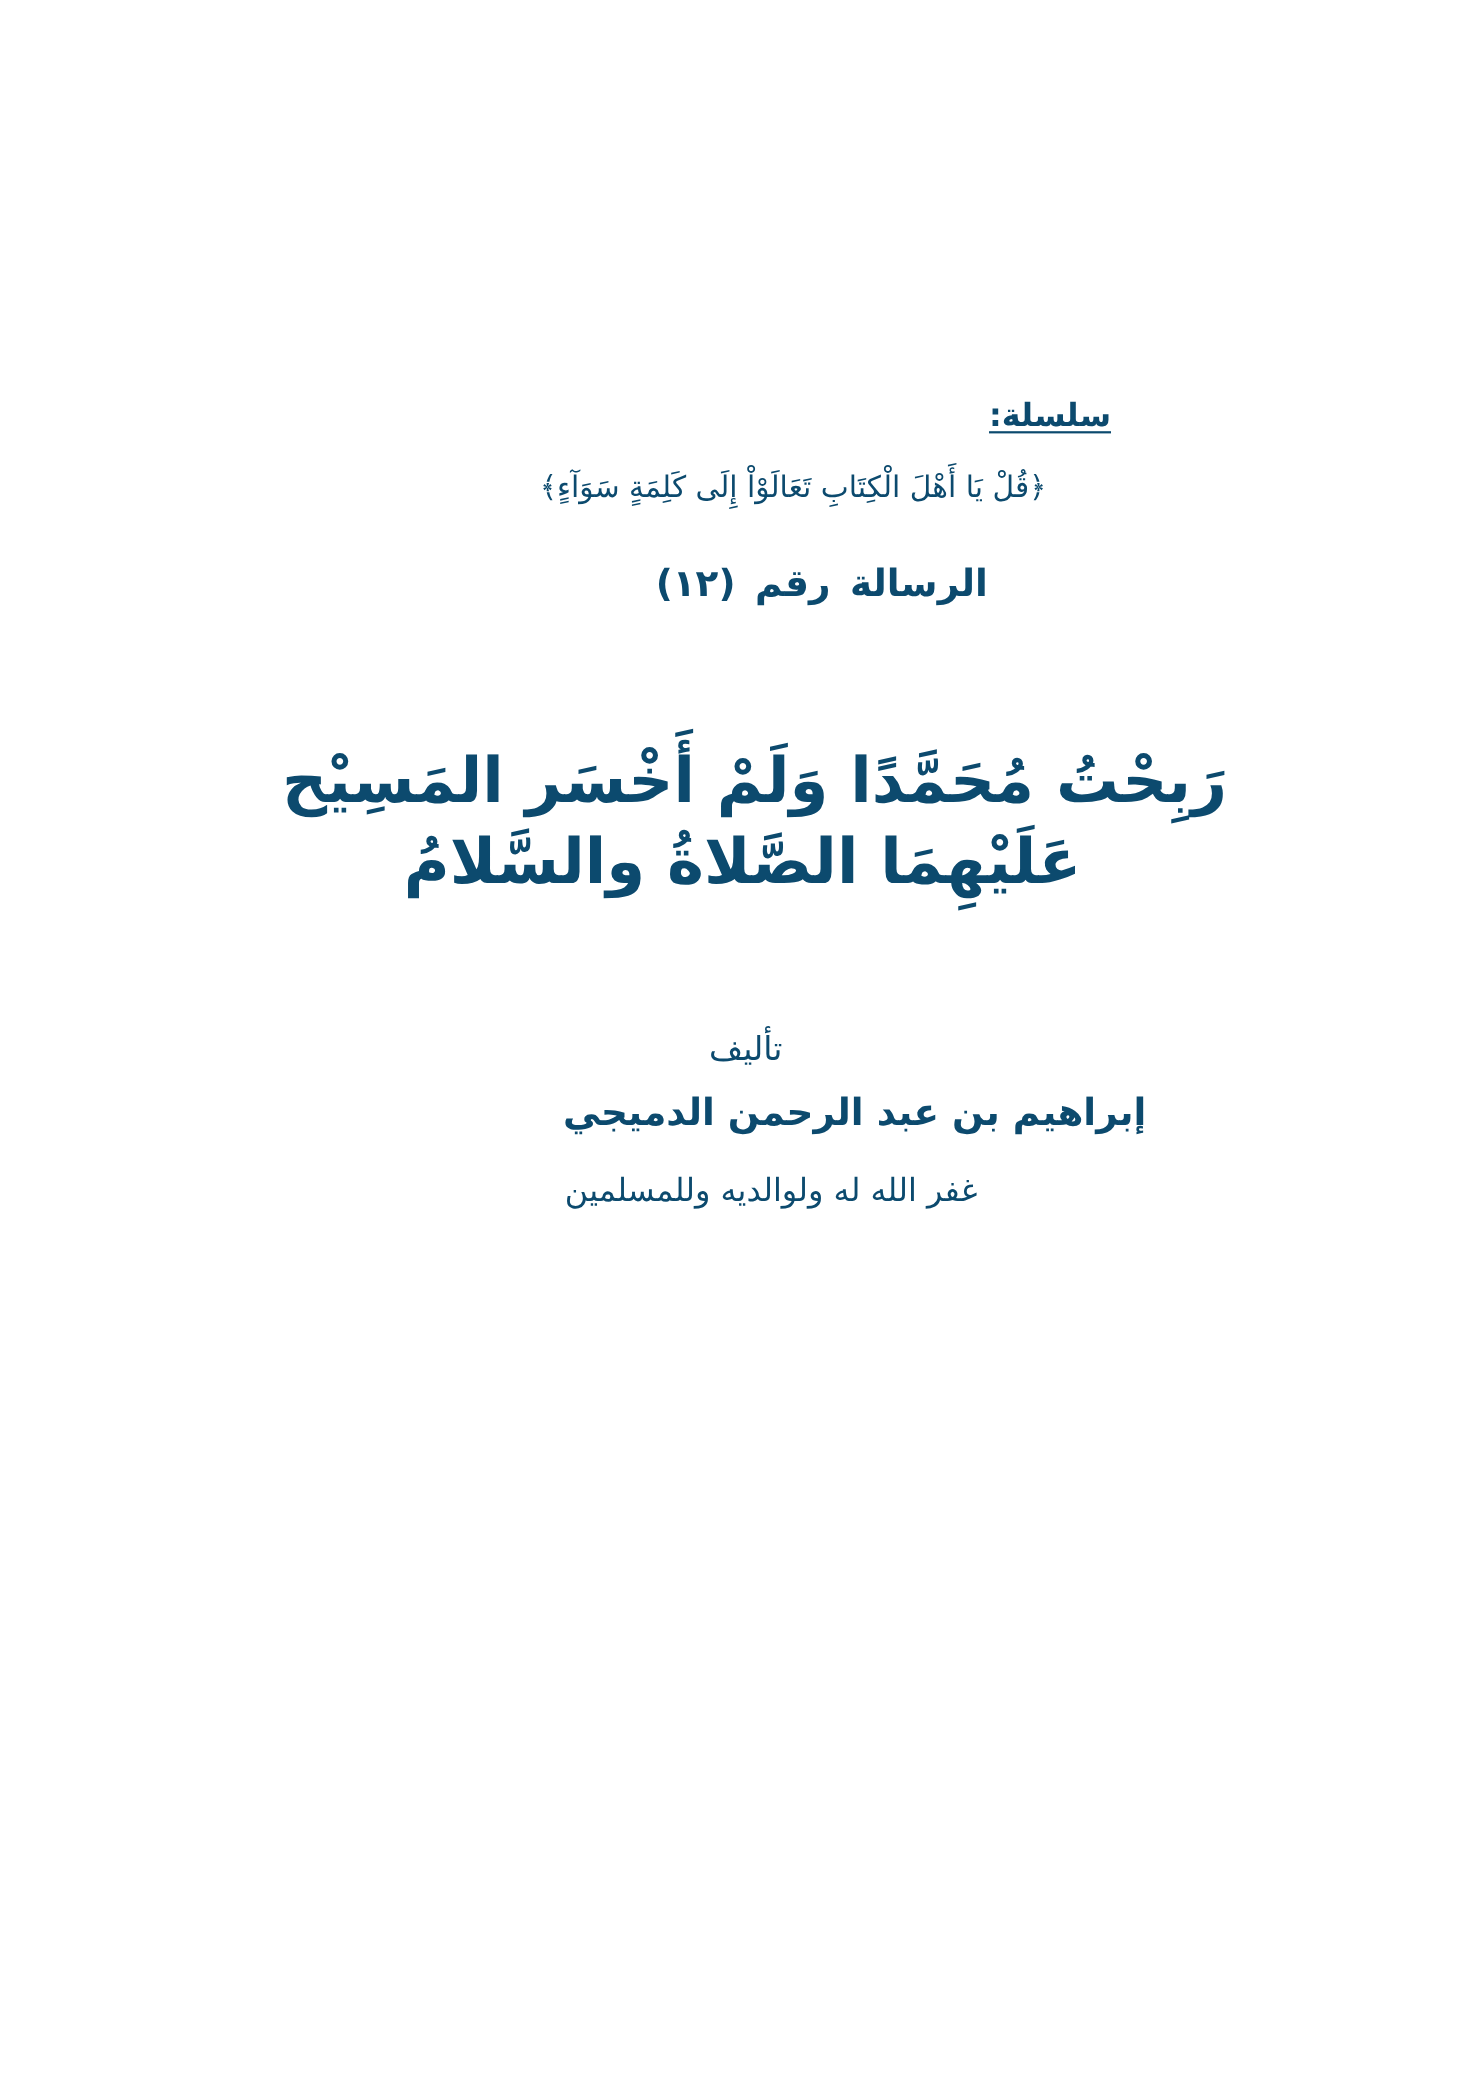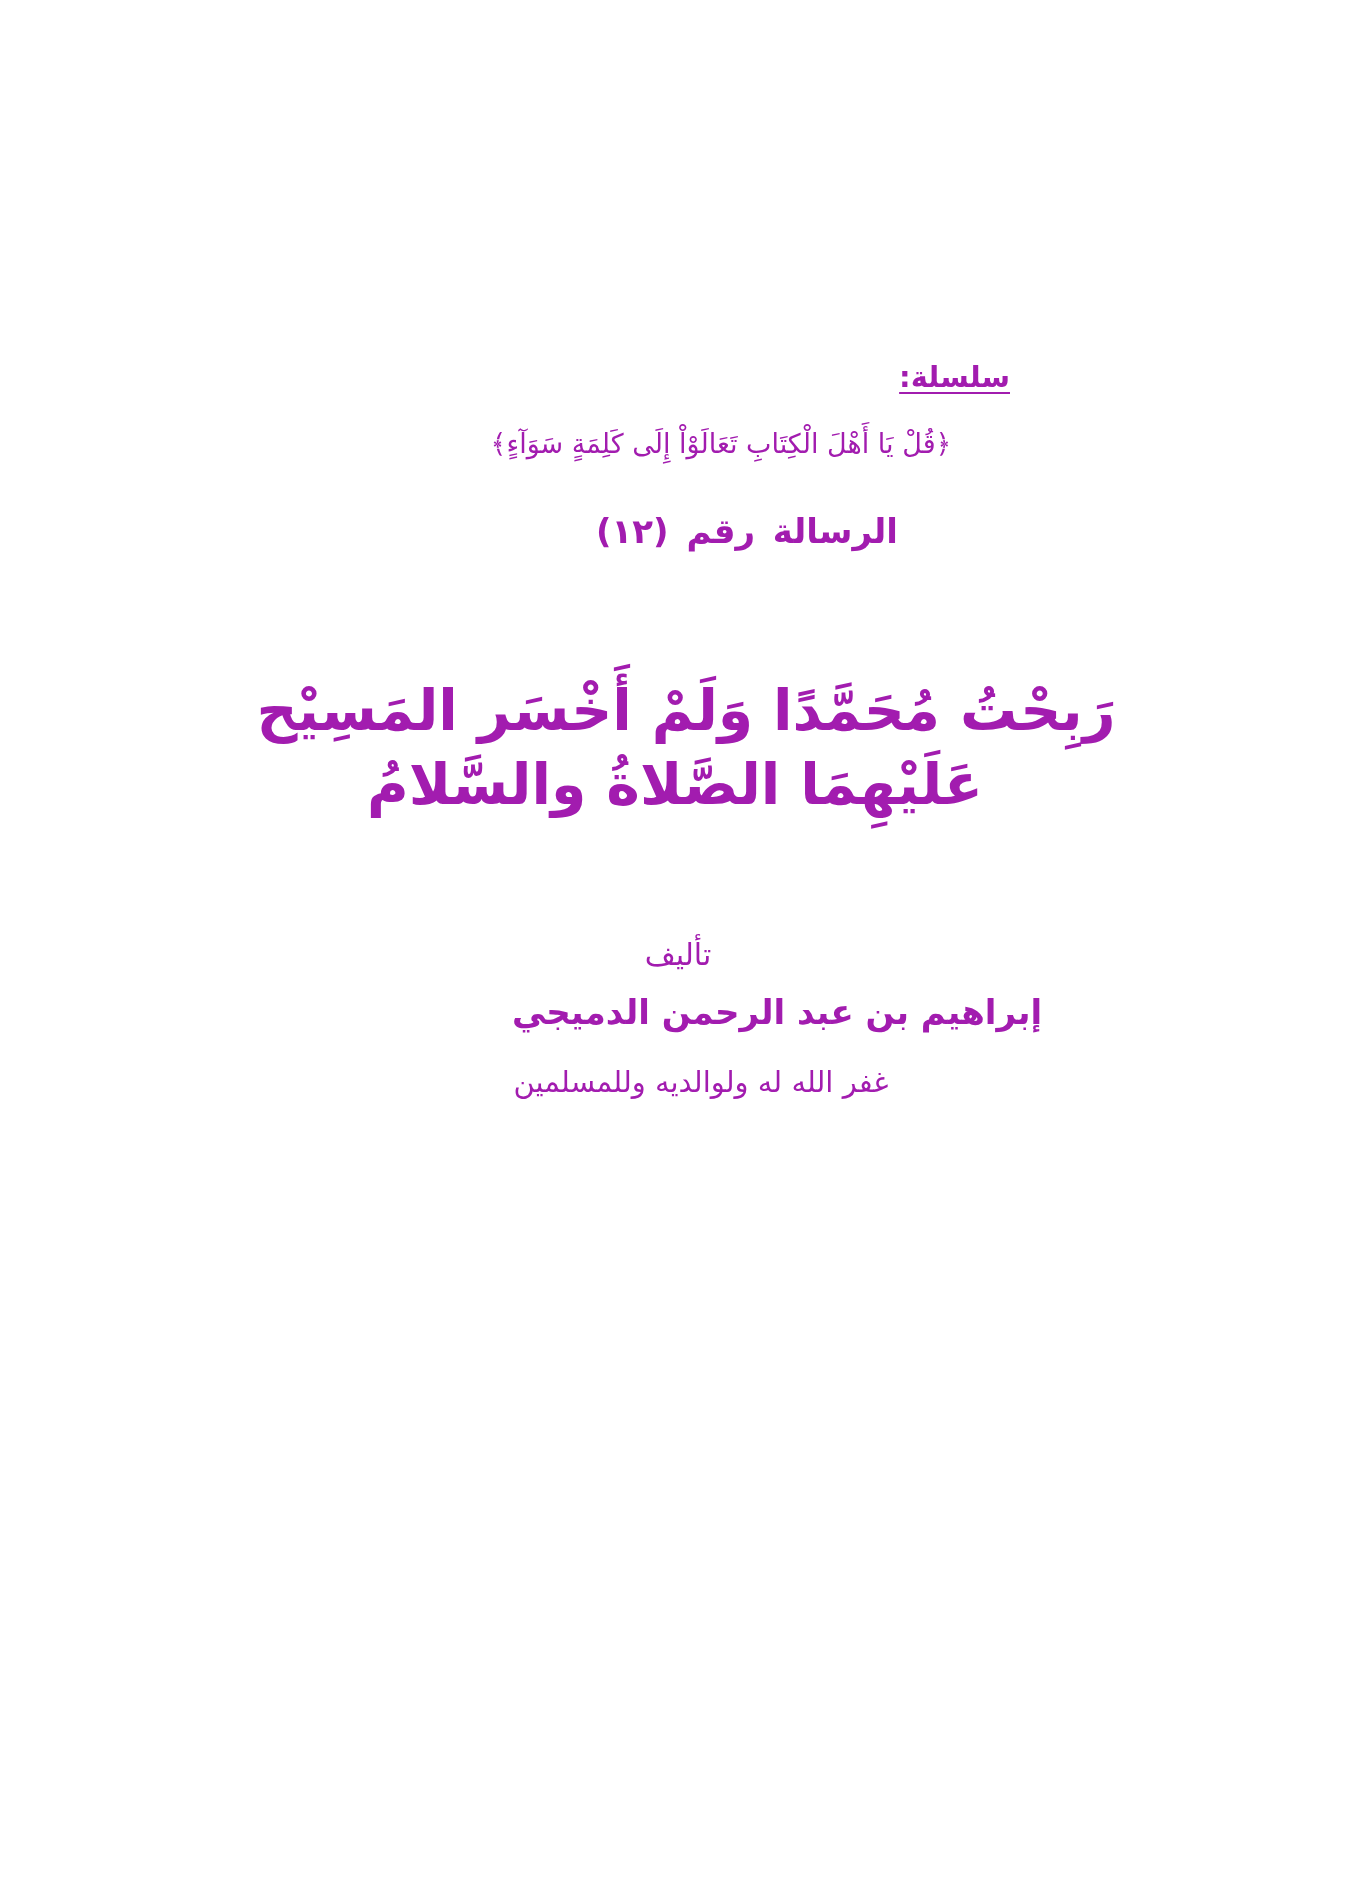--- a/index.html
+++ b/index.html
@@ -5,21 +5,21 @@
   html, body {
     margin: 0;
     padding: 0;
     background: #ffffff;
   }
   .page {
     position: relative;
     width: 1346px;
     height: 1887px;
     background: #ffffff;
-    color: #a21caf;
+    color: #0c4a6e;
     direction: rtl;
     font-family: "DejaVu Sans", sans-serif;
     overflow: hidden;
   }
   .line {
     position: absolute;
     left: 0;
     width: 100%;
     text-align: center;
     white-space: nowrap;

